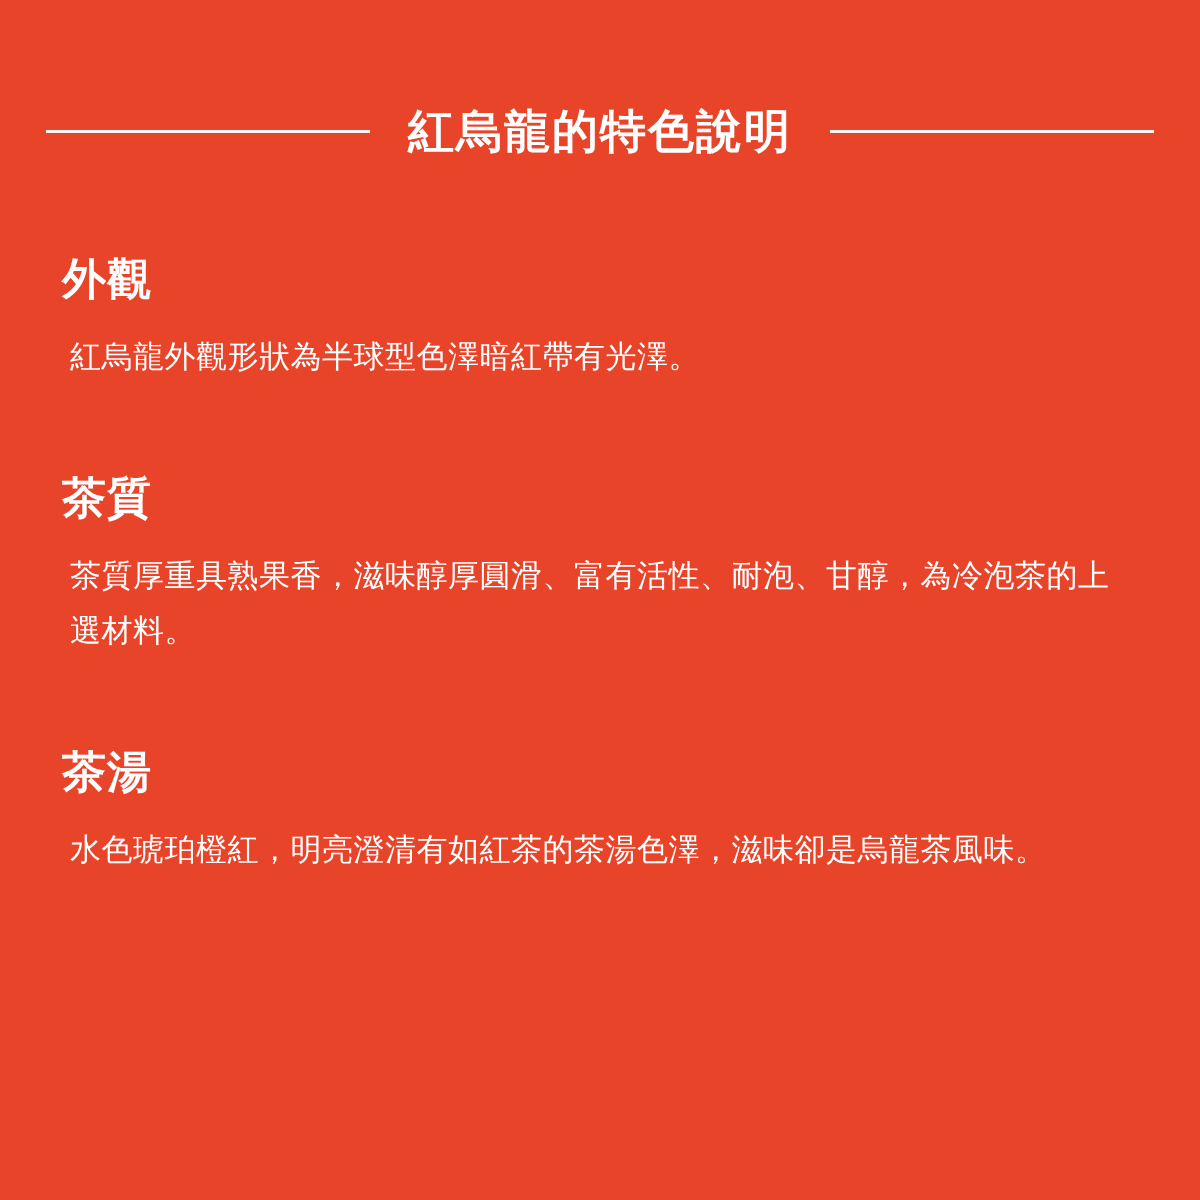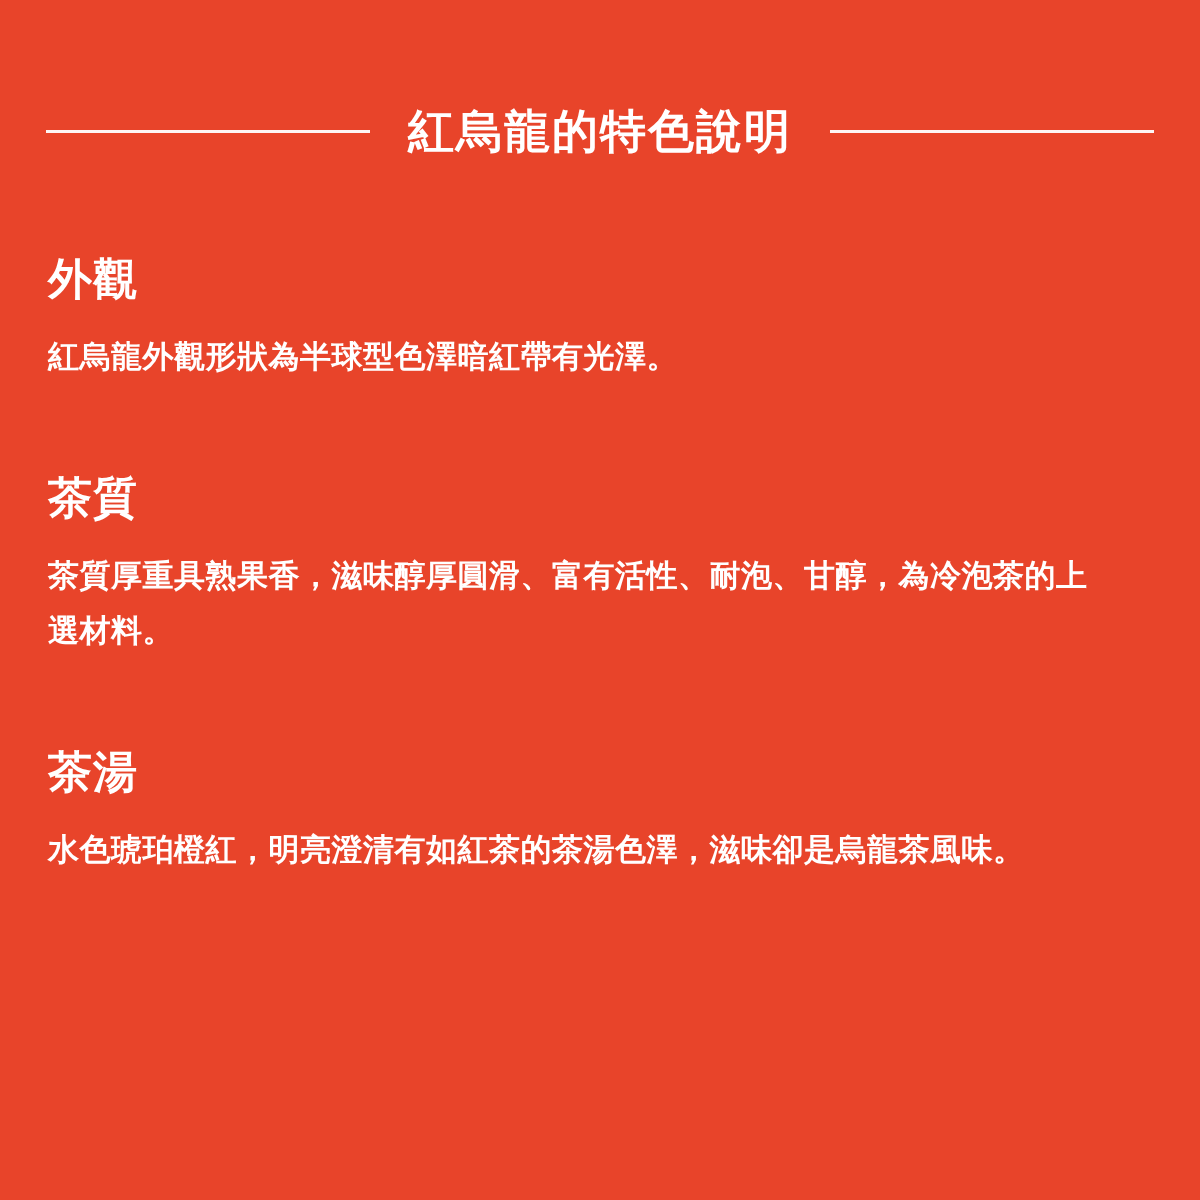--- a/index.html
+++ b/index.html
@@ -37,42 +37,42 @@
   .header-title {
     flex: 0 0 auto;
     font-size: 46px;
     font-weight: bold;
     letter-spacing: 2px;
     line-height: 1.2;
     white-space: nowrap;
   }
   
   .content {
-    padding: 0 48px;
+    padding: 0 62px;
     margin-top: 92px;
   }
   .section {
     margin-bottom: 86px;
   }
   .section:last-child {
     margin-bottom: 0;
   }
   .section-heading {
     font-size: 44px;
     font-weight: bold;
     letter-spacing: 1px;
     line-height: 1.25;
     margin: 0 0 24px 0;
   }
   .section-body {
     font-size: 31px;
-    font-weight: bold;
+    font-weight: normal;
     line-height: 1.75;
     letter-spacing: 0.5px;
-    margin: 0;
+    margin: 8px;
     max-width: 1070px;
   }
 </style>
 </head>
 <body style="background: rgb(232, 68, 42); color: rgb(255, 255, 255);">
 
 <div class="page">
 
   <div class="header">
     <div class="rule"></div>

